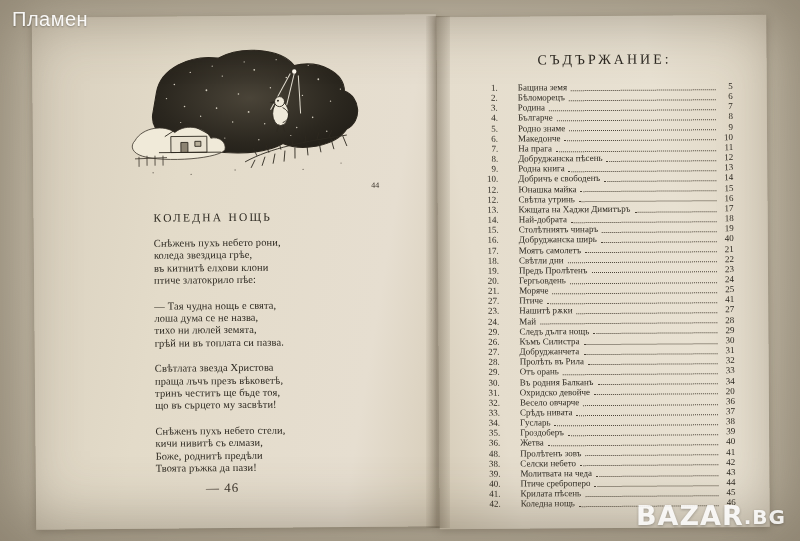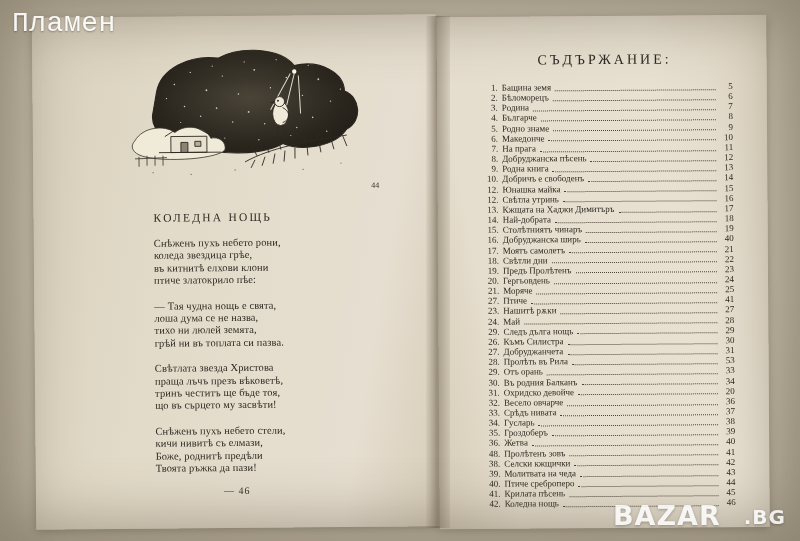--- a/index.html
+++ b/index.html
@@ -16,33 +16,33 @@
       radial-gradient(ellipse at 50% 40%, #d9d1c0 0%, #c9c0ad 60%, #b7ae9b 100%);
   }
   
   #vignette{
     position:absolute;inset:0;
     box-shadow: inset 0 0 60px 18px rgba(90,80,62,.45);
     pointer-events:none;
   }
   #watermark-top{
     position:absolute;left:12px;top:8px;
-    font-family:Liberation Mono, monospace;
-    font-size:28px;color:#ffffff;opacity:.92;
+    font-family:Liberation Sans, sans-serif;
+    font-size:20px;color:#ffffff;opacity:.92;
     letter-spacing:.5px;
     text-shadow:0 1px 2px rgba(0,0,0,.35);
   }
   #watermark-bottom{
     position:absolute;right:14px;bottom:10px;
     font-family:"DejaVu Sans", sans-serif;
     font-size:27px;font-weight:bold;color:#ffffff;opacity:.85;
     letter-spacing:1px;
     text-shadow:0 1px 3px rgba(0,0,0,.3);
   }
-  #watermark-bottom .dot{font-size:20px;vertical-align:1px;margin-left:23px;}
+  #watermark-bottom .dot{font-size:20px;vertical-align:1px;}
 
   
   #spread{
     position:absolute;
     left:26px;top:16px;width:748px;height:512px;
   }
   .page{
     position:absolute;top:0;bottom:0;
     background:#ded6c4;
     box-shadow:0 2px 8px rgba(60,50,35,.35);
@@ -90,22 +90,22 @@
     font-family:"Liberation Serif",serif;
   }
   .stanza{
     margin:0 0 13px 0;
     font-size:10.5px;
     line-height:12.4px;
     letter-spacing:.1px;
     white-space:pre-line;
   }
   #page-number-left{
-    position:absolute;left:154px;bottom:18px;
-    font-size:10px;color:#3a332a;letter-spacing:1px;
+    position:absolute;left:136px;bottom:18px;
+    font-size:13px;color:#3a332a;letter-spacing:1px;
   }
 
   
   #right-inner{
     position:absolute;left:24px;top:22px;right:18px;bottom:14px;
   }
   #toc-title{
     text-align:center;
     font-size:14px;
     letter-spacing:3px;
@@ -117,21 +117,21 @@
     list-style:none;margin:0;padding:0 16px 0 22px;
     color:#2e2a22;
   }
   ol#toc-list li{
     display:flex;align-items:flex-end;
     font-size:9px;
     line-height:10.15px;
     white-space:nowrap;
   }
   .toc-num{width:15px;text-align:right;margin-right:4px;flex:none;}
-  .toc-label{flex:none;}
+  .toc-label{flex:none;margin-left:16px;}
   .toc-dots{
     flex:1 1 auto;
     margin:0 3px 1.5px 4px;
     border-bottom:1px dotted #4a4236;
     min-width:6px;
   }
   .toc-page{width:14px;text-align:right;flex:none;}
 </style>
 </head>
 <body>
@@ -442,21 +442,21 @@
             <li>
               <span class="toc-num">27.</span>
               <span class="toc-label">Добруджанчета</span>
               <span class="toc-dots"></span>
               <span class="toc-page">31</span>
             </li>
             <li>
               <span class="toc-num">28.</span>
               <span class="toc-label">Пролѣть въ Рила</span>
               <span class="toc-dots"></span>
-              <span class="toc-page">53</span>
+              <span class="toc-page">32</span>
             </li>
             <li>
               <span class="toc-num">29.</span>
               <span class="toc-label">Отъ орань</span>
               <span class="toc-dots"></span>
               <span class="toc-page">33</span>
             </li>
             <li>
               <span class="toc-num">30.</span>
               <span class="toc-label">Въ родния Балканъ</span>
@@ -500,21 +500,21 @@
               <span class="toc-page">40</span>
             </li>
             <li>
               <span class="toc-num">48.</span>
               <span class="toc-label">Пролѣтенъ зовъ</span>
               <span class="toc-dots"></span>
               <span class="toc-page">41</span>
             </li>
             <li>
               <span class="toc-num">38.</span>
-              <span class="toc-label">Селски кжщички</span>
+              <span class="toc-label">Селски небето</span>
               <span class="toc-dots"></span>
               <span class="toc-page">42</span>
             </li>
             <li>
               <span class="toc-num">39.</span>
               <span class="toc-label">Молитвата на чеда</span>
               <span class="toc-dots"></span>
               <span class="toc-page">43</span>
             </li>
             <li>

